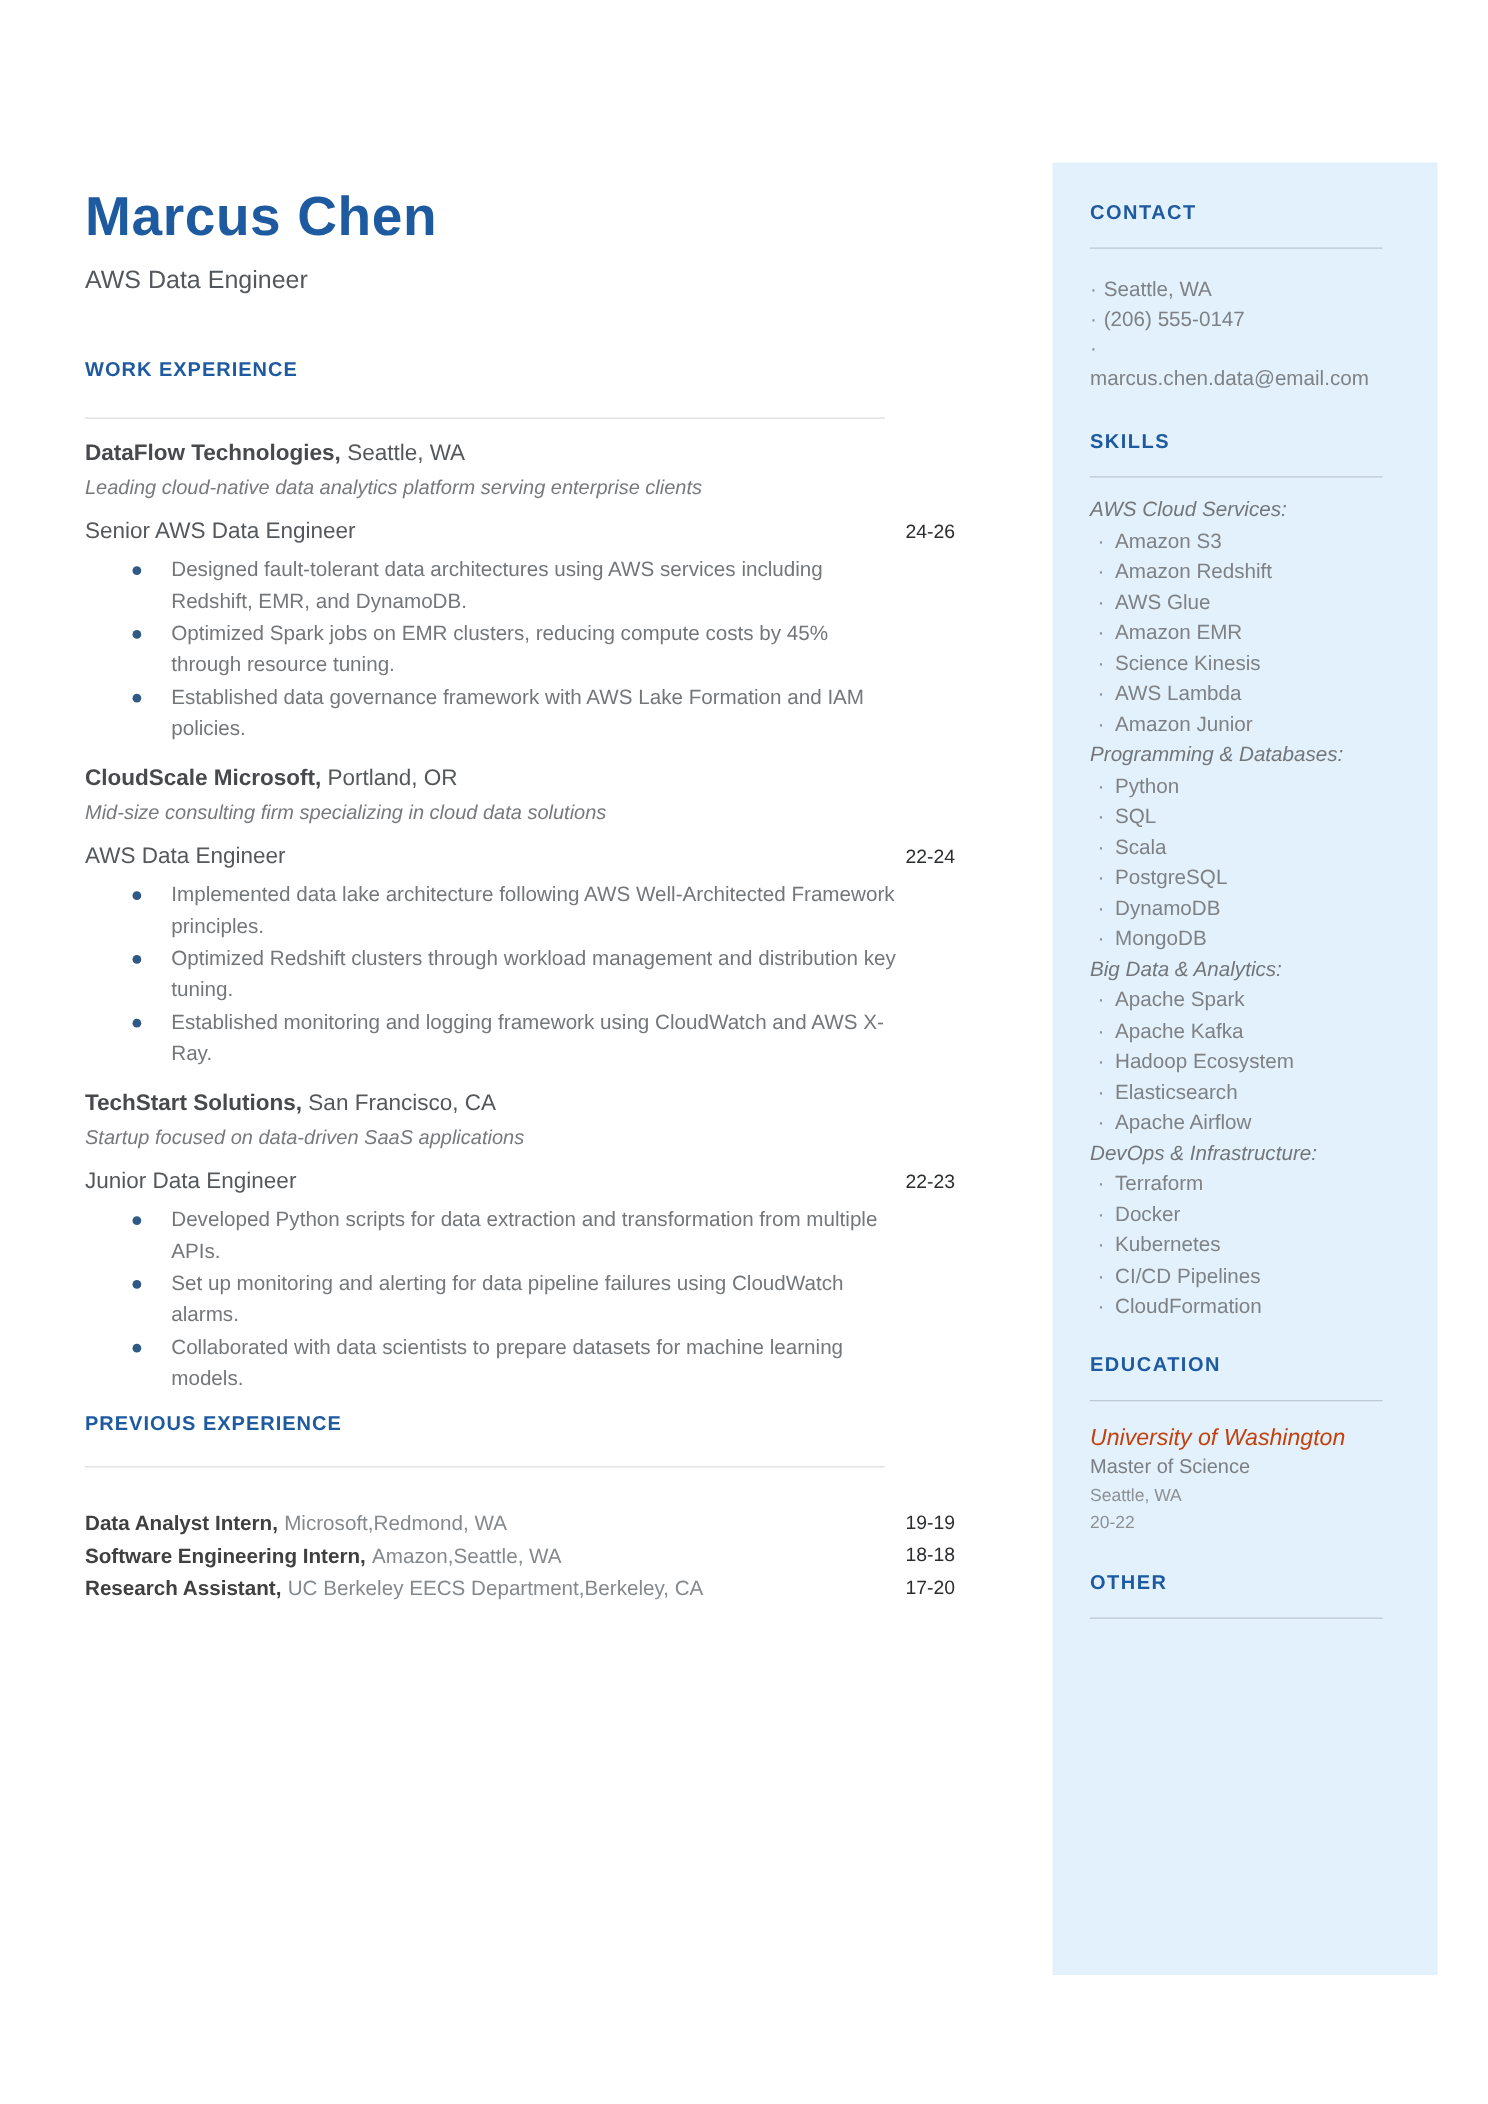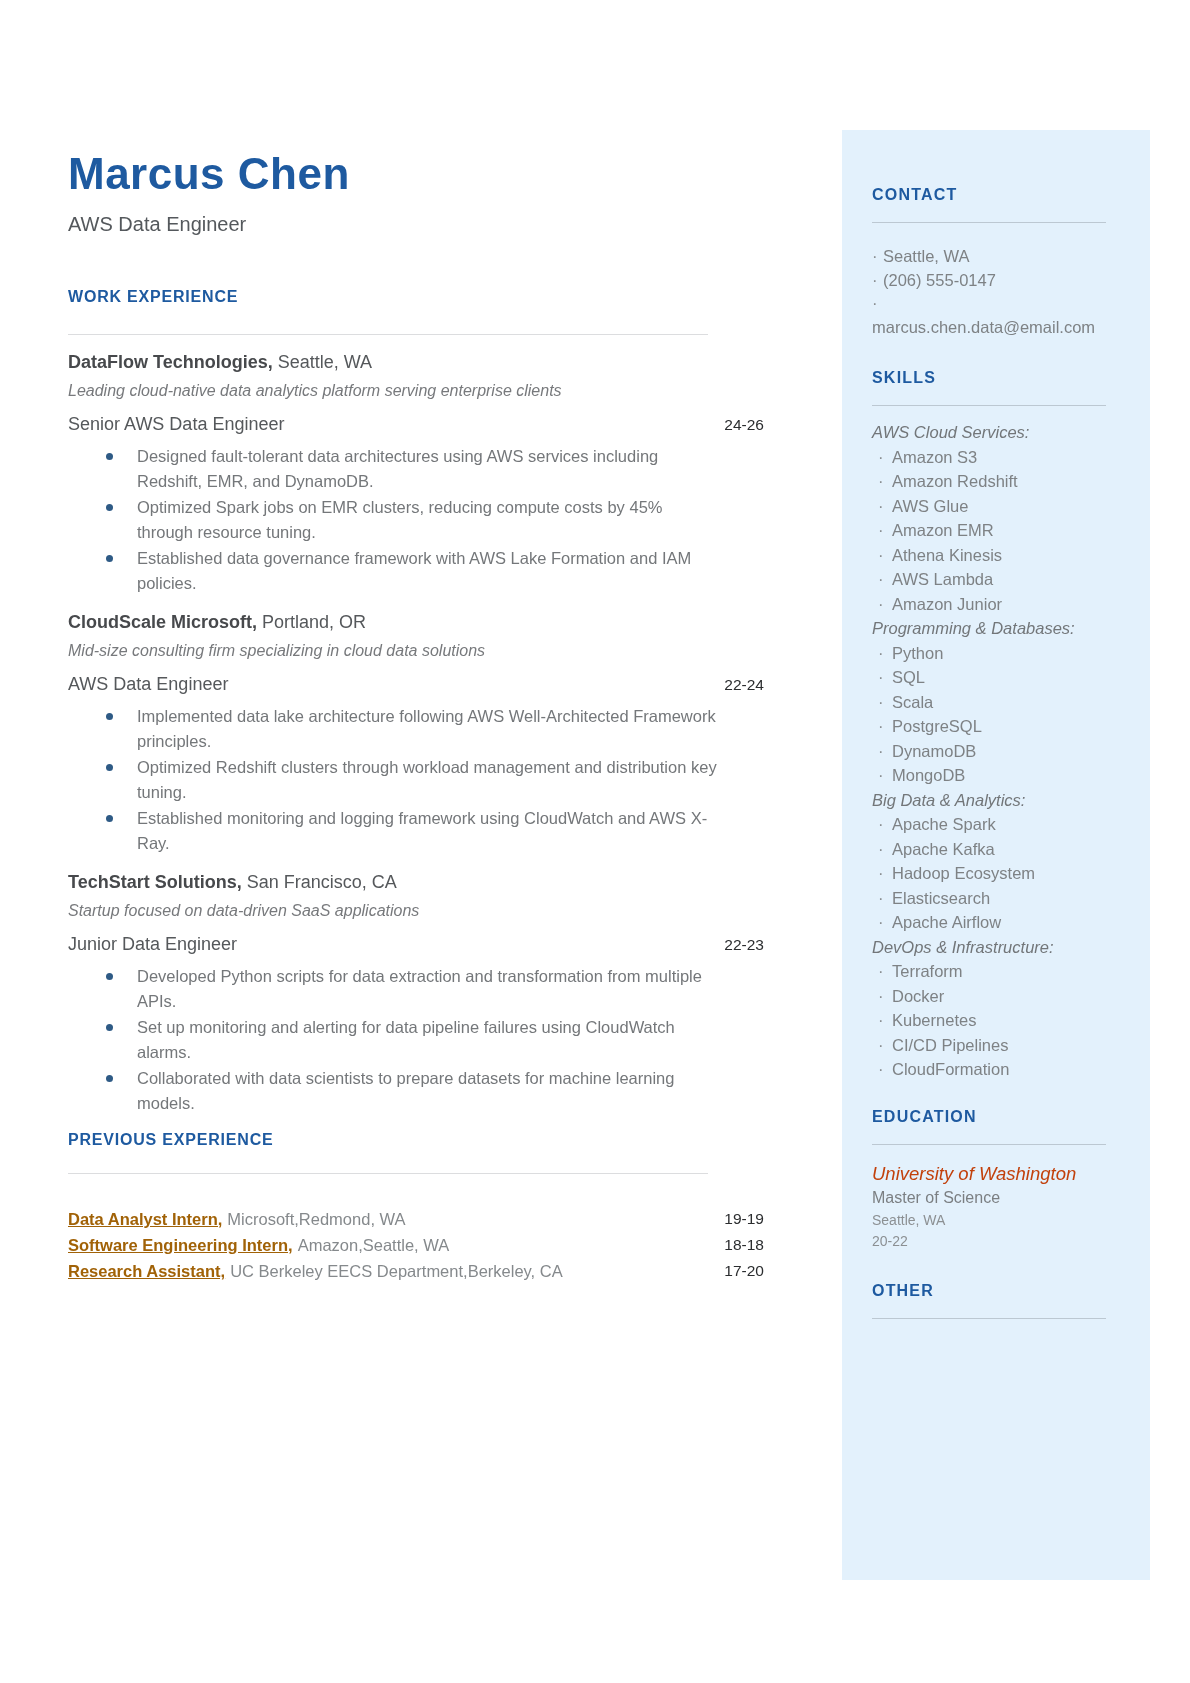--- a/index.html
+++ b/index.html
@@ -20,26 +20,26 @@
   .c-loc{color:#55585b;margin-left:5px;}
   .company-desc{margin-top:7px;font-size:16px;font-style:italic;color:#77797c;line-height:20px;}
   .role-row{margin-top:13px;display:flex;justify-content:space-between;align-items:baseline;}
   .role{font-size:18px;color:#55585b;}
   .date{font-size:15.5px;color:#2b2d2f;}
   ul.bullets{list-style:none;margin:9px 0 0;padding:0;width:654px;}
   .bullet-item{position:relative;padding-left:69px;font-size:16.5px;line-height:24.5px;color:#74777a;margin-bottom:2px;}
   .bullet-item::before{content:'';position:absolute;left:38px;top:9px;width:7px;height:7px;border-radius:50%;background:#2e5a85;}
   .prev-rows{margin-top:32px;}
   .prev-row{display:flex;font-size:16.5px;line-height:26px;}
-  .p-role{font-weight:700;color:#a16207;white-space:pre;text-decoration:underline;}
+  .p-role{font-weight:700;color:#404040;white-space:pre;}
   .p-org{color:#85898c;margin-left:5px;}
   .p-date{margin-left:auto;font-size:15.5px;color:#2b2d2f;}
   
   .sidebar{position:absolute;left:842px;top:130px;width:308px;height:1450px;
-    background:#e3f1fc;padding:56px 34px 0 30px;box-sizing:border-box;overflow:visible;}
+    background:#e3f1fc;padding:32px 34px 0 30px;box-sizing:border-box;overflow:visible;}
   .sb-head{font-size:16px;line-height:18px;font-weight:700;color:#1e5aa0;letter-spacing:1.2px;}
   .sb-head.skills{margin-top:30px;}
   .sb-head.education{margin-top:26px;}
   .sb-head.other{margin-top:30px;}
   hr.sb-rule{border:none;border-top:1px solid #bcc8d2;width:234px;margin:18px 0 0;}
   .contact-list{margin-top:22px;}
   .c-item{display:flex;font-size:16.5px;line-height:23.5px;color:#7e8285;}
   .c-dot{width:11px;color:#8a8e91;flex:none;}
   .c-lone{font-size:16.5px;line-height:23.5px;color:#8a8e91;}
   .c-email{font-size:16.5px;line-height:23.5px;color:#7e8285;}
@@ -153,21 +153,21 @@
       <div class="s-item">
         <span class="s-dot">·</span>
         <span class="s-txt">AWS Glue</span>
       </div>
       <div class="s-item">
         <span class="s-dot">·</span>
         <span class="s-txt">Amazon EMR</span>
       </div>
       <div class="s-item">
         <span class="s-dot">·</span>
-        <span class="s-txt">Athena Kinesis</span>
+        <span class="s-txt">Science Kinesis</span>
       </div>
       <div class="s-item">
         <span class="s-dot">·</span>
         <span class="s-txt">AWS Lambda</span>
       </div>
       <div class="s-item">
         <span class="s-dot">·</span>
         <span class="s-txt">Amazon Junior</span>
       </div>
       <div class="cat-label">Programming &amp; Databases:</div>

